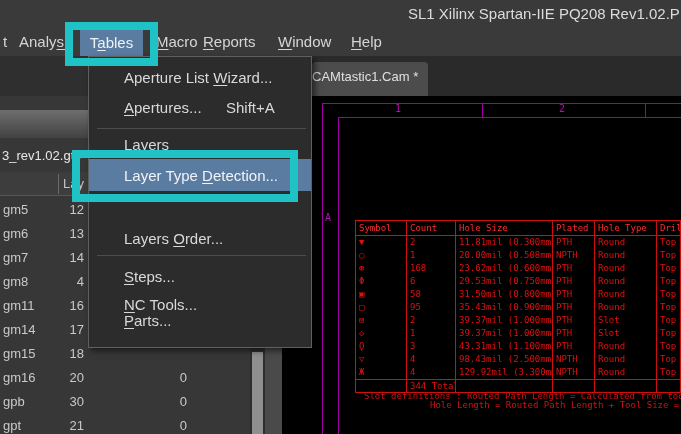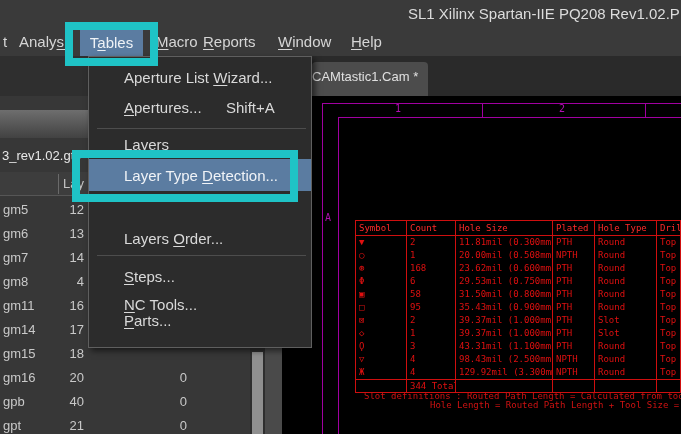--- a/index.html
+++ b/index.html
@@ -160,21 +160,21 @@
         <div class="lnum">18</div>
         <div class="lval"></div>
       </div>
       <div class="lrow" style="top: 271px;">
         <div class="lname">gm16</div>
         <div class="lnum">20</div>
         <div class="lval">0</div>
       </div>
       <div class="lrow" style="top: 295px;">
         <div class="lname">gpb</div>
-        <div class="lnum">40</div>
+        <div class="lnum">30</div>
         <div class="lval">0</div>
       </div>
       <div class="lrow" style="top: 319px;">
         <div class="lname">gpt</div>
         <div class="lnum">21</div>
         <div class="lval">0</div>
       </div>
     </div>
 </div>
 

